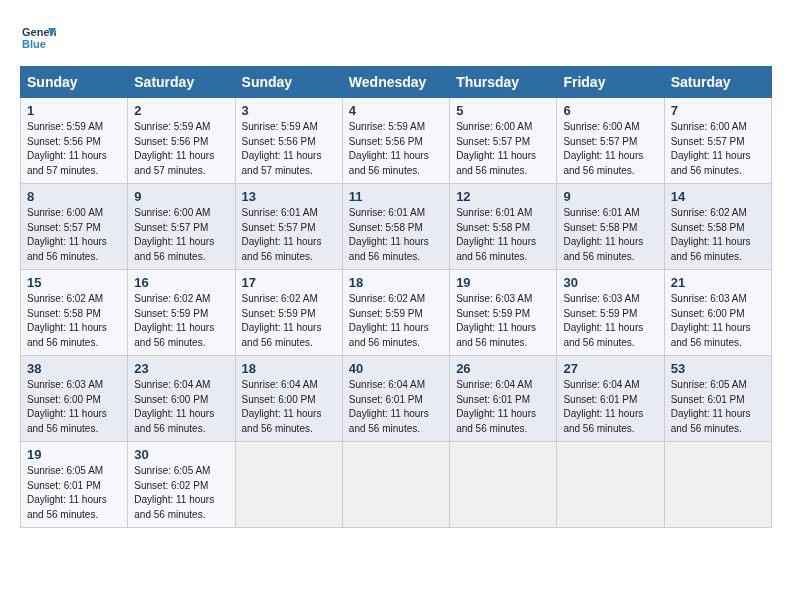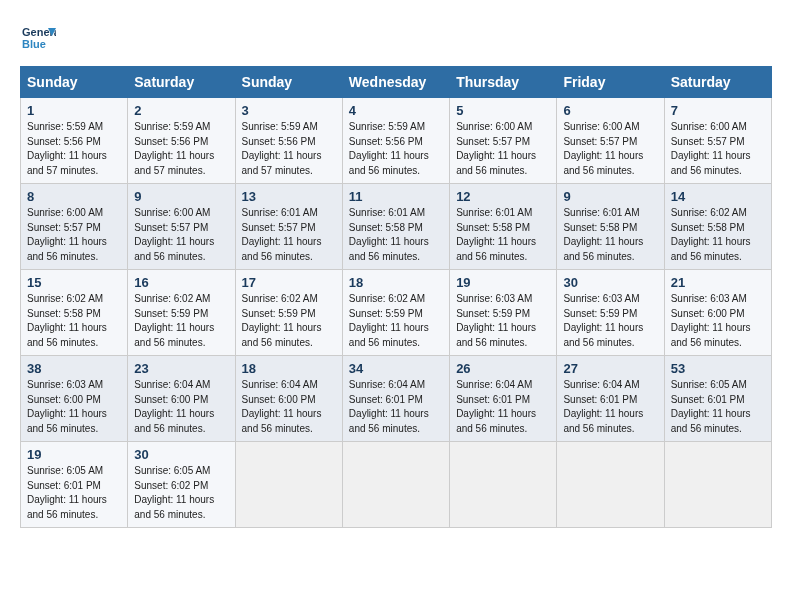--- a/index.html
+++ b/index.html
@@ -213,21 +213,21 @@
       </td>
         <td>
         <span class="day-num">23</span>
         <span class="day-detail">Sunrise: 6:04 AM<br>Sunset: 6:00 PM<br>Daylight: 11 hours and 56 minutes.</span>
       </td>
         <td>
         <span class="day-num">18</span>
         <span class="day-detail">Sunrise: 6:04 AM<br>Sunset: 6:00 PM<br>Daylight: 11 hours and 56 minutes.</span>
       </td>
         <td>
-        <span class="day-num">34</span>
+        <span class="day-num">40</span>
         <span class="day-detail">Sunrise: 6:04 AM<br>Sunset: 6:01 PM<br>Daylight: 11 hours and 56 minutes.</span>
       </td>
         <td>
         <span class="day-num">26</span>
         <span class="day-detail">Sunrise: 6:04 AM<br>Sunset: 6:01 PM<br>Daylight: 11 hours and 56 minutes.</span>
       </td>
         <td>
         <span class="day-num">27</span>
         <span class="day-detail">Sunrise: 6:04 AM<br>Sunset: 6:01 PM<br>Daylight: 11 hours and 56 minutes.</span>
       </td>

